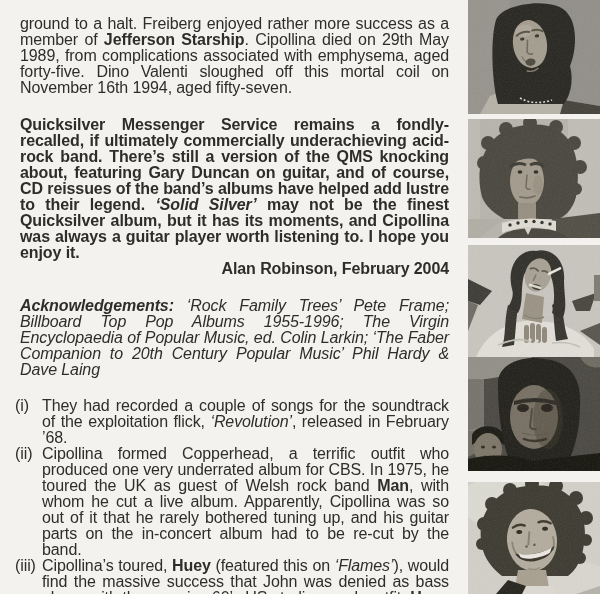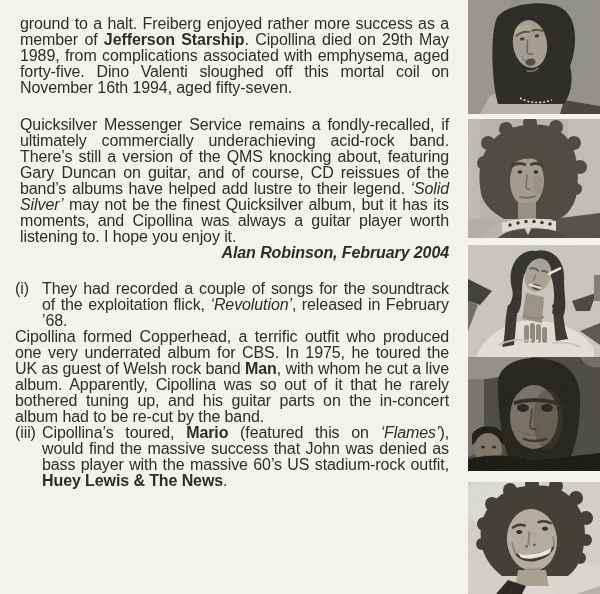--- a/index.html
+++ b/index.html
@@ -4,24 +4,24 @@
 <style>
   html,body{margin:0;padding:0;}
   body{width:600px;height:594px;overflow:hidden;font-family:"Liberation Sans",sans-serif;}
   #page{position:relative;width:600px;height:594px;background:#f3f2ee;}
   .content{
     position:absolute;left:20px;top:16px;width:429px;
     font-size:16px;line-height:16px;color:#2e2d2b;
     text-align:justify;letter-spacing:-0.1px;
   }
   .para{margin:0 0 21px 0;}
-  .para.tight{margin-bottom:0;}
+  .para.tight{margin-bottom:0;font-weight:bold;}
   .seg-b{font-weight:700;}
   .seg-i{font-style:italic;}
-  .byline{margin:0;text-align:right;font-weight:700;font-style:italic;}
+  .byline{margin:0;text-align:right;font-weight:700;}
   .ack{margin:21px 0 0 0;}
   .footnotes{margin-top:20px;}
   .fn{display:flex;margin-left:-5px;}
   .fn-marker{flex:0 0 27px;width:27px;}
   .fn-text{flex:1;text-align:justify;}
   .photo-strip{position:absolute;left:468px;top:0;width:132px;height:594px;}
   .photo{display:block;width:132px;overflow:hidden;background:#999;}
   .photo svg{display:block;}
   .ph1{height:114px;margin-bottom:5px;}
   .ph2{height:119px;margin-bottom:7px;}
@@ -31,32 +31,34 @@
 </style>
 </head>
 <body>
 
 <div id="page">
 
   <div class="content">
     <p class="para"><span>ground to a halt. Freiberg enjoyed rather more success as a member of </span><span class="seg-b">Jefferson Starship</span><span>. Cipollina died on 29th May 1989, from complications associated with emphysema, aged forty-five. Dino Valenti sloughed off this mortal coil on November 16th 1994, aged fifty-seven.</span></p>
     <p class="para tight"><span>Quicksilver Messenger Service remains a fondly-recalled, if ultimately commercially underachieving acid-rock band. There’s still a version of the QMS knocking about, featuring Gary Duncan on guitar, and of course, CD reissues of the band’s albums have helped add lustre to their legend. </span><span class="seg-i">‘Solid Silver’</span><span> may not be the finest Quicksilver album, but it has its moments, and Cipollina was always a guitar player worth listening to. I hope you enjoy it.</span></p>
     <p class="byline">Alan Robinson, February 2004</p>
+    <p class="ack"><span class="seg-b seg-i">Acknowledgements:</span><span class="seg-i"> ‘Rock Family Trees’ Pete Frame; Billboard Top Pop Albums 1955-1996; The Virgin Encyclopaedia of Popular Music, ed. Colin Larkin; ‘The Faber Companion to 20th Century Popular Music’ Phil Hardy &amp; Dave Laing</span></p>
 
     <div class="footnotes">
       <div class="fn">
         <span class="fn-marker">(i)</span>
         <span class="fn-text"><span>They had recorded a couple of songs for the soundtrack of the exploitation flick, </span><span class="seg-i">‘Revolution’</span><span>, released in February ’68.</span></span>
       </div>
       <div class="fn">
+        <span class="fn-marker">(ii)</span>
         <span class="fn-text"><span>Cipollina formed Copperhead, a terrific outfit who produced one very underrated album for CBS. In 1975, he toured the UK as guest of Welsh rock band </span><span class="seg-b">Man</span><span>, with whom he cut a live album. Apparently, Cipollina was so out of it that he rarely bothered tuning up, and his guitar parts on the in-concert album had to be re-cut by the band.</span></span>
       </div>
       <div class="fn">
         <span class="fn-marker">(iii)</span>
-        <span class="fn-text"><span>Cipollina’s toured, </span><span class="seg-b">Mario</span><span> (featured this on </span><span class="seg-i">‘Flames’</span><span>), would find the massive success that John was denied as bass player with the massive 60’s US stadium-rock outfit, </span><span class="seg-b">Huey Lewis &amp; The News</span><span>.</span></span>
+        <span class="fn-text"><span>Cipollina’s toured, </span><span class="seg-b">Huey</span><span> (featured this on </span><span class="seg-i">‘Flames’</span><span>), would find the massive success that John was denied as bass player with the massive 60’s US stadium-rock outfit, </span><span class="seg-b">Huey Lewis &amp; The News</span><span>.</span></span>
       </div>
     </div>
   </div>
 
   <div class="photo-strip">
 
     <div class="photo ph1" title="Man with long dark wavy hair, head turned, looking up to the left; grey background">
       <svg width="132" height="114" viewBox="0 0 132 114" xmlns="http://www.w3.org/2000/svg">
         <defs>
             <filter id="g1">

